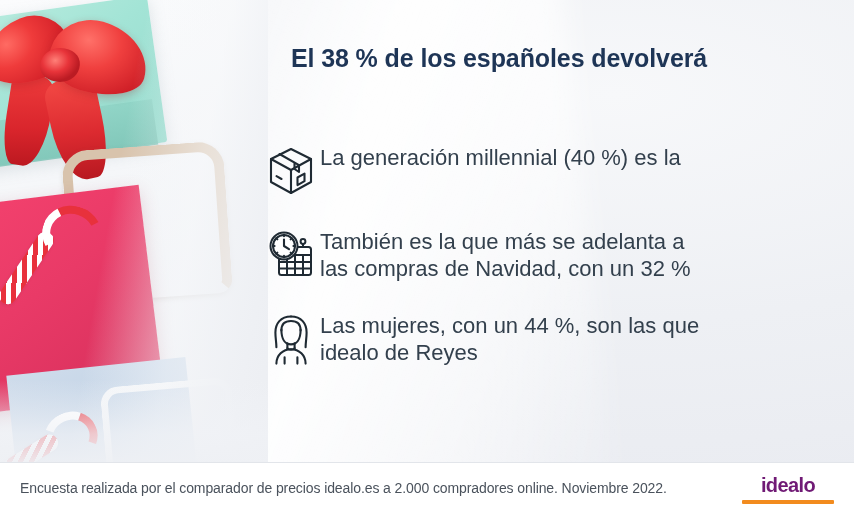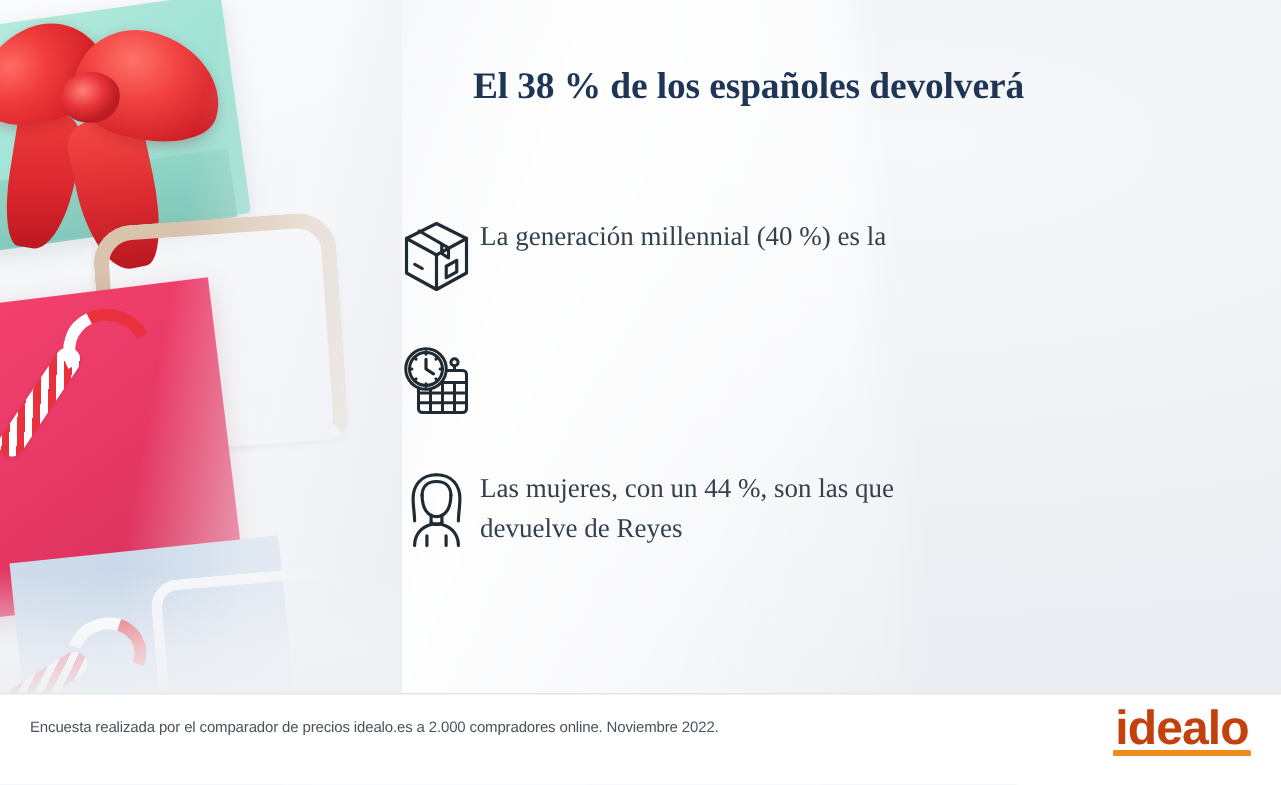--- a/index.html
+++ b/index.html
@@ -188,21 +188,21 @@
   .photo-fade-bottom {
     position: absolute;
     left: 0; bottom: 0; width: 268px; height: 90px;
     background: linear-gradient(180deg, rgba(236,238,242,0) 0%, rgba(240,242,246,0.75) 60%, #eef0f4 100%);
   }
 
   
   .content {
     position: absolute;
     left: 262px; top: 0;
-    width: 592px; height: 462px; font-family: Liberation Serif, serif;
+    width: 592px; height: 462px;
   }
   .title {
     position: absolute;
     left: 0; top: 42px;
     width: 474px;
     text-align: center;
     color: #1e3556;
     font-size: 25px;
     font-weight: bold;
     line-height: 32px;
@@ -227,21 +227,21 @@
     height: 62px;
     display: flex;
     align-items: flex-start;
     justify-content: center;
     padding-top: 4px;
     box-sizing: border-box;
   }
   .bullet-text {
     flex: 1 1 auto;
     color: #33404d;
-    font-size: 18px;
+    font-size: 22px;
     line-height: 27px;
     padding-top: 2px;
   }
   .bullet-text .bline { display: block; white-space: nowrap; }
 
   
   .footer {
     position: absolute;
     left: 0; bottom: 0;
     width: 854px; height: 61px;
@@ -249,33 +249,33 @@
   }
   .footer-rule {
     position: absolute;
     left: 0; top: 0; width: 854px; height: 1px;
     background: #e2e5ea;
   }
   .footer-note {
     position: absolute;
     left: 20px; top: 18px;
     color: #4a525c;
-    font-size: 10px;
+    font-size: 14px;
     letter-spacing: -0.1px;
     white-space: nowrap;
   }
   .logo {
     position: absolute;
     right: 20px; top: 9px;
     width: 92px;
     text-align: center;
   }
   .logo-word {
-    color: #c2410c;
-    font-size: 32px;
+    color: #701a75;
+    font-size: 20px;
     font-weight: bold;
     letter-spacing: -0.6px;
     line-height: 28px;
   }
   .logo-bar {
     margin-top: 1px;
     height: 4px;
     background: #f28b1e;
     border-radius: 1px;
   }
@@ -352,20 +352,24 @@
             <path d="M36 17 L36 13"></path>
             <circle cx="36" cy="11.5" r="2.4" fill="#ffffff"></circle>
 
             <circle cx="17" cy="16" r="13.5" fill="#ffffff"></circle>
             <circle cx="17" cy="16" r="11" fill="#ffffff"></circle>
             <path d="M17 9.5 L17 16 L22 19.2" stroke-width="2.1"></path>
             <path d="M17 4.4 L17 6.2 M17 25.8 L17 27.6 M5.8 16 L7.6 16 M26.4 16 L28.2 16"></path>
             <path d="M9.2 8.2 L10.4 9.4 M23.6 22.6 L24.8 23.8 M9.2 23.8 L10.4 22.6 M23.6 9.4 L24.8 8.2"></path>
           </svg>
         </div>
+        <div class="bullet-text">
+          <span class="bline">También es la que más se adelanta a</span>
+          <span class="bline">las compras de Navidad, con un 32 %</span>
+        </div>
       </div>
 
       <div class="bullet">
         <div class="bullet-icon">
           <svg width="46" height="52" viewBox="0 0 46 52" fill="none" stroke="#1f2a33" stroke-width="2.1" stroke-linejoin="round" stroke-linecap="round">
 
             <path d="M23 2.5 C12.6 2.5 7.4 9.6 7.4 18.5 C7.4 24 8.4 28.4 8.4 33.2"></path>
             <path d="M23 2.5 C33.4 2.5 38.6 9.6 38.6 18.5 C38.6 24 37.6 28.4 37.6 33.2"></path>
 
             <path d="M13.4 15.8 C13.4 25.2 17.2 30.4 23 30.4 C28.8 30.4 32.6 25.2 32.6 15.8"></path>
@@ -373,21 +377,21 @@
 
             <path d="M19.4 29.4 L19.4 34.6 M26.6 29.4 L26.6 34.6"></path>
             <path d="M19.4 34.2 C20.6 36.1 25.4 36.1 26.6 34.2"></path>
 
             <path d="M8.4 49.6 C8.4 41.4 14.8 35.2 23 35.2 C31.2 35.2 37.6 41.4 37.6 49.6"></path>
             <path d="M16.6 43.2 L16.6 49.6 M29.4 43.2 L29.4 49.6"></path>
           </svg>
         </div>
         <div class="bullet-text">
           <span class="bline">Las mujeres, con un 44 %, son las que</span>
-          <span class="bline">devuelve de Reyes</span>
+          <span class="bline">idealo de Reyes</span>
         </div>
       </div>
 
     </div>
   </div>
 
   <div class="footer">
     <div class="footer-rule"></div>
     <div class="footer-note">Encuesta realizada por el comparador de precios idealo.es a 2.000 compradores online. Noviembre 2022.</div>
     <div class="logo">

